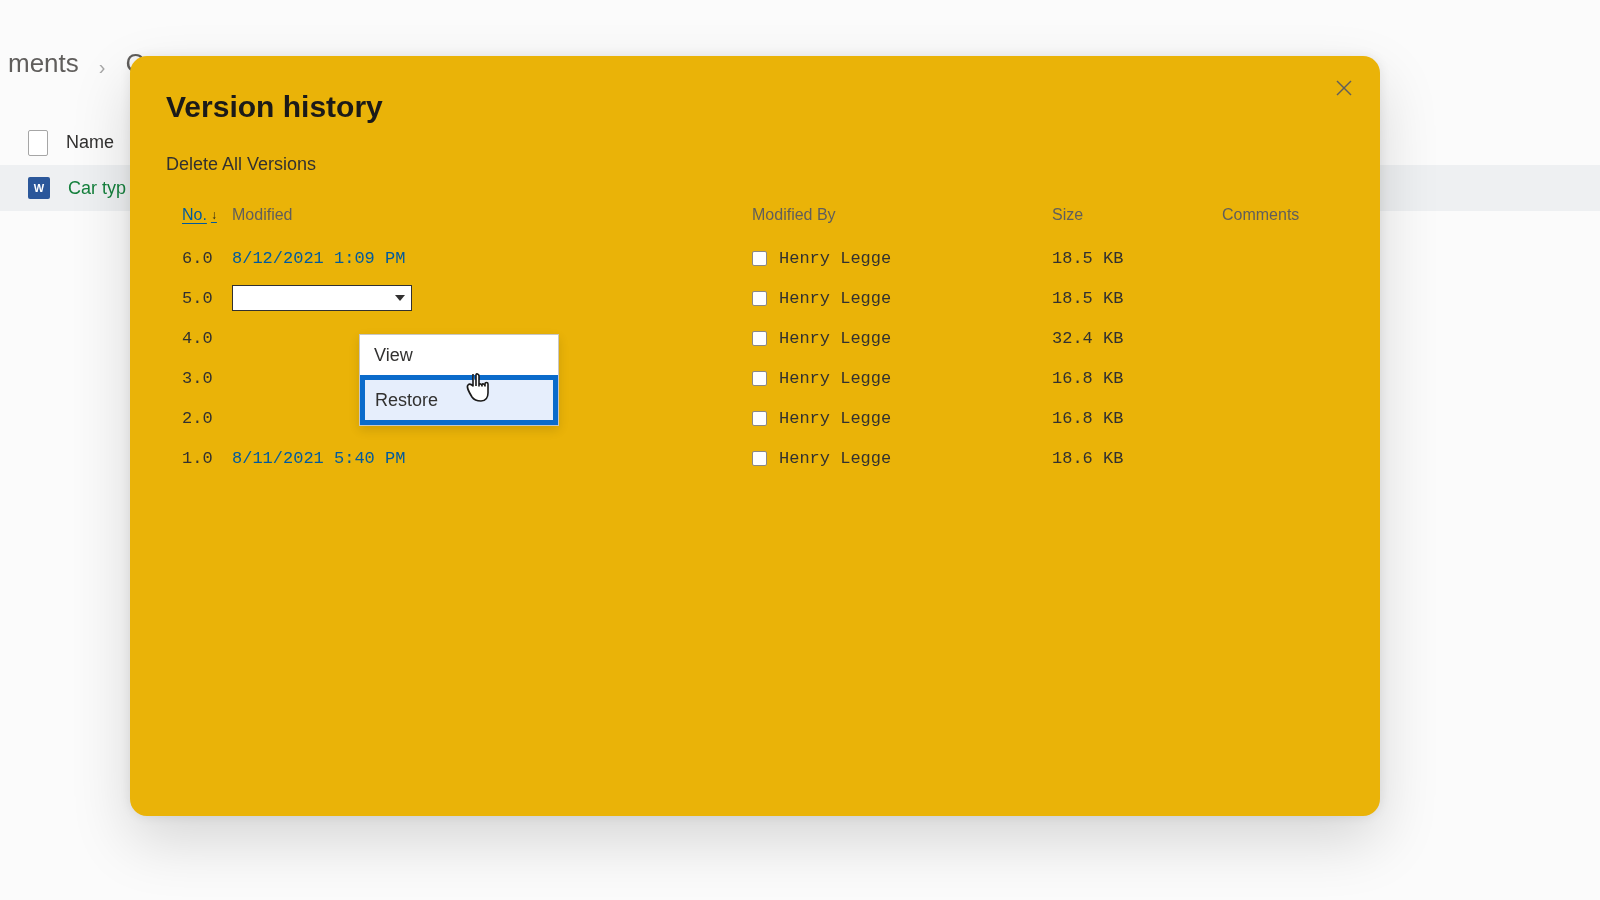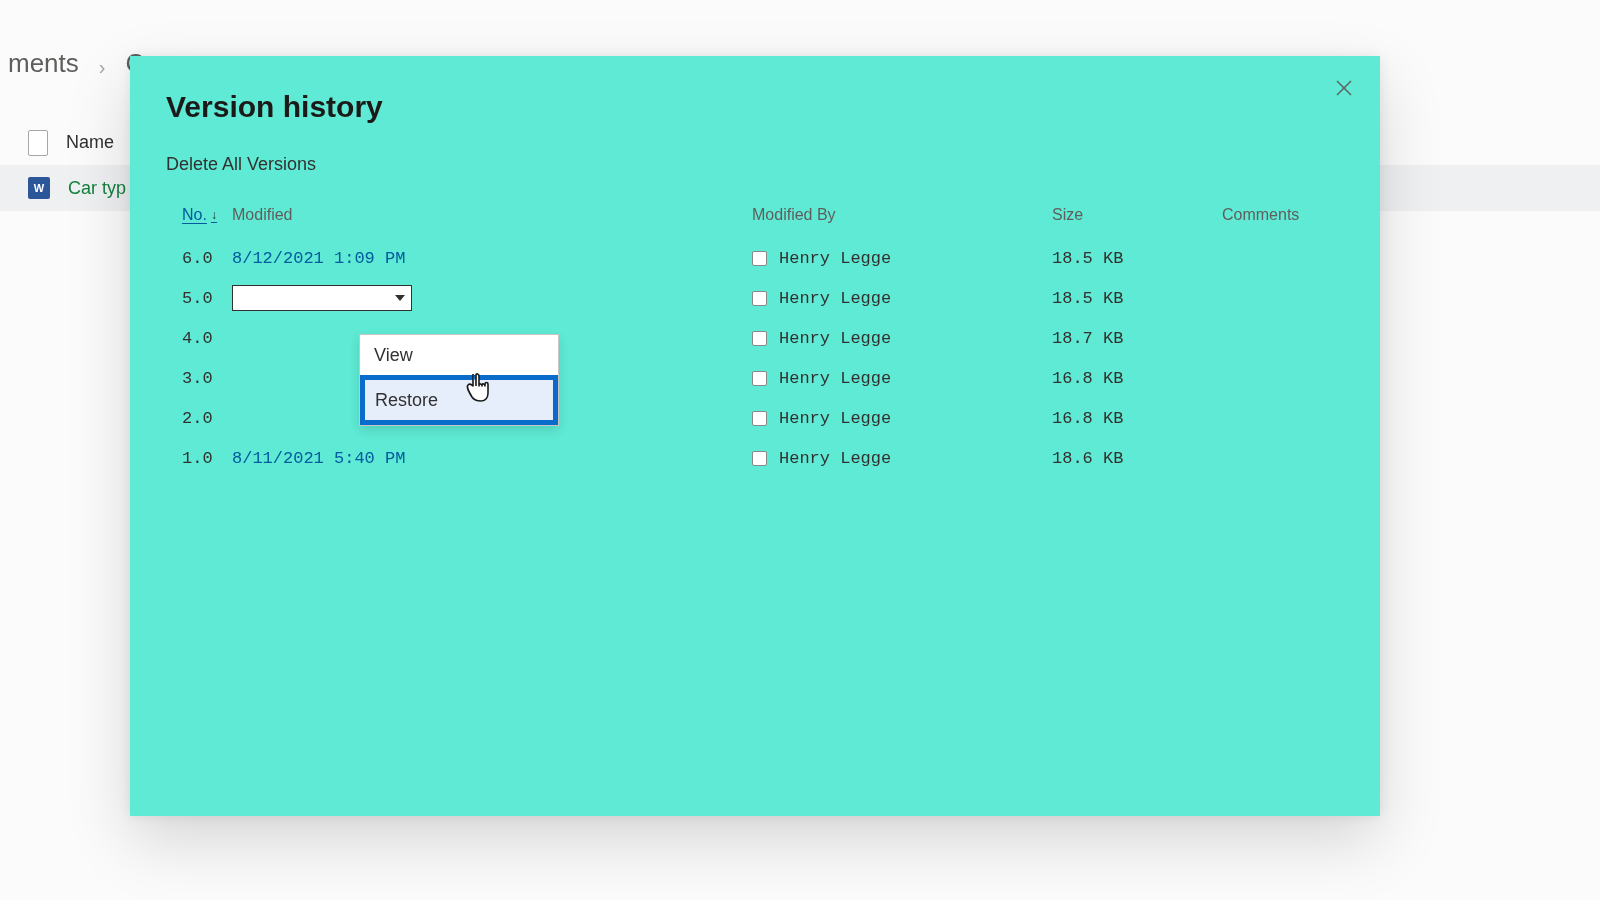--- a/index.html
+++ b/index.html
@@ -11,21 +11,21 @@
   .breadcrumb { position: absolute; left: 0; top: 48px; font-size: 26px; color: #605e5c; display:flex; align-items:flex-end; gap:20px; padding-left:8px;}
   .breadcrumb .seg { color:#605e5c; }
   .breadcrumb .chev { color:#a6a6a6; font-size:20px; }
   .listhdr { position:absolute; left:0; top:120px; height:45px; display:flex; align-items:center; gap:18px; padding-left:28px; font-size:18px; color:#323130;}
   .listhdr .fileicon { width:20px; height:26px; border:1.5px solid #a6a6a6; border-radius:2px; position:relative; background:#fff;}
   .listrow { position:absolute; left:0; top:165px; right:0; height:46px; background:#eef0f2; display:flex; align-items:center; gap:18px; padding-left:28px; font-size:18px;}
   .wordicon { width:22px; height:22px; background:#2b579a; color:#fff; font-size:11px; font-weight:700; display:flex; align-items:center; justify-content:center; border-radius:2px;}
   .listrow .fname { color:#15803d; }
 
   
-  .dialog { position:absolute; left:130px; top:56px; width:1250px; height:760px; background:#5eead4; box-shadow: 0 0 12px rgba(0,0,0,.08), 0 25px 60px rgba(0,0,0,.15); }
+  .dialog { position:absolute; left:130px; top:56px; width:1250px; height:760px; background:#eab308; box-shadow: 0 0 12px rgba(0,0,0,.08), 0 25px 60px rgba(0,0,0,.15); border-radius: 17px; }
   .dialog .close { position:absolute; right:22px; top:18px; width:28px; height:28px; display:flex; align-items:center; justify-content:center; cursor:pointer; color:#605e5c; font-size:22px;}
   .dialog .close svg { width:18px; height:18px; stroke:#605e5c; stroke-width:1.4; }
   .dlg-title { font-size:30px; font-weight:600; color:#1b1a19; padding:34px 0 0 36px; }
   .delete-all { padding:30px 0 0 36px; font-size:18px; color:#323130; cursor:pointer; }
 
   
   .tbl { position:absolute; left:36px; right:36px; top:150px;margin-left:16px; }
   .thead { display:grid; grid-template-columns: 50px 520px 300px 170px 1fr; align-items:center; font-size:16px; color:#605e5c; padding-bottom:6px;}
   .thead .sortcol { color:#005a9e; text-decoration: underline; text-underline-offset:3px; display:inline-flex; align-items:center; gap:4px; cursor:pointer;}
   .thead .arrow { font-size:12px; color:#1b1a19;}
@@ -120,21 +120,21 @@
         <span></span>
       </div>
 
       <div class="row">
         <span class="ver">4.0</span>
         <span class="modlink"></span>
         <span class="user">
           <span class="chk"></span>
           <span>Henry Legge</span>
         </span>
-        <span class="size">18.7 KB</span>
+        <span class="size">32.4 KB</span>
         <span></span>
       </div>
 
       <div class="row">
         <span class="ver">3.0</span>
         <span class="modlink"></span>
         <span class="user">
           <span class="chk"></span>
           <span>Henry Legge</span>
         </span>

